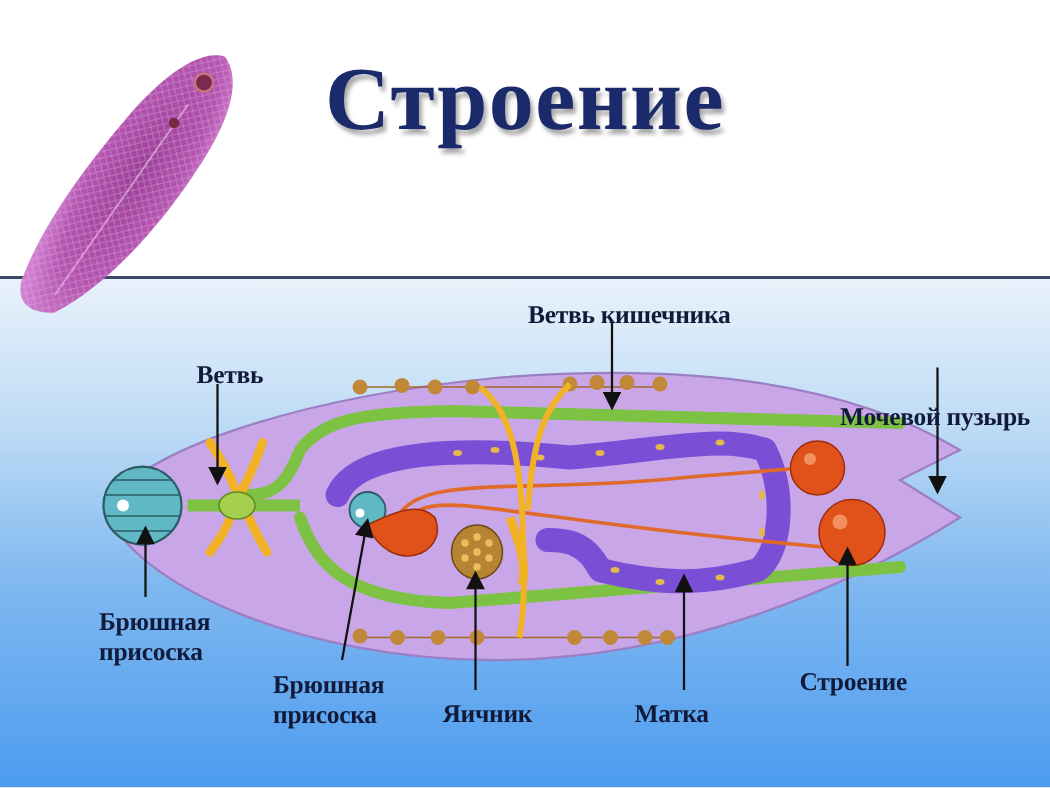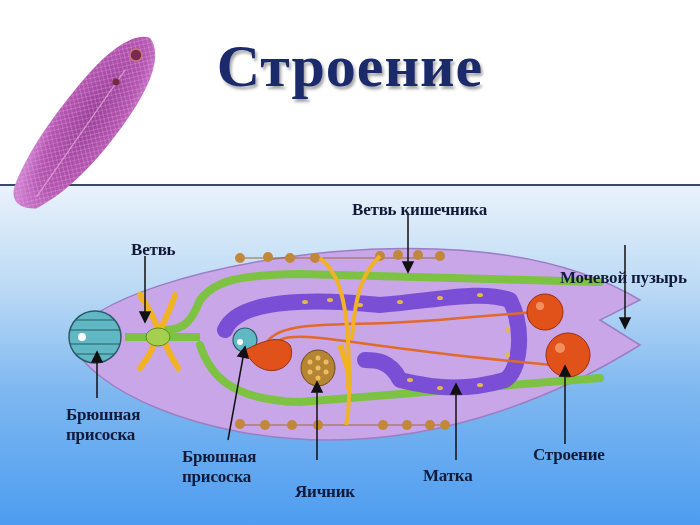--- a/index.html
+++ b/index.html
@@ -154,16 +154,16 @@
   <div class="label" style="left:131px; top:240px;">Ветвь</div>
   <div class="label" style="left:560px; top:232px;margin-top:36px;">Мочевой пузырь</div>
   <div class="label center" style="left:66px; top:405px; width:60px;">
     <div>Брюшная</div>
     <div>присоска</div>
   </div>
   <div class="label center" style="left:182px; top:447px; width:66px;">
     <div>Брюшная</div>
     <div>присоска</div>
   </div>
-  <div class="label" style="left:295px; top:466px;margin-top:16px;">Яичник</div>
+  <div class="label" style="left:295px; top:466px;">Яичник</div>
   <div class="label" style="left:423px; top:466px;">Матка</div>
   <div class="label" style="left:533px; top:445px;">Строение</div>
 </div>
 
 </body></html>

